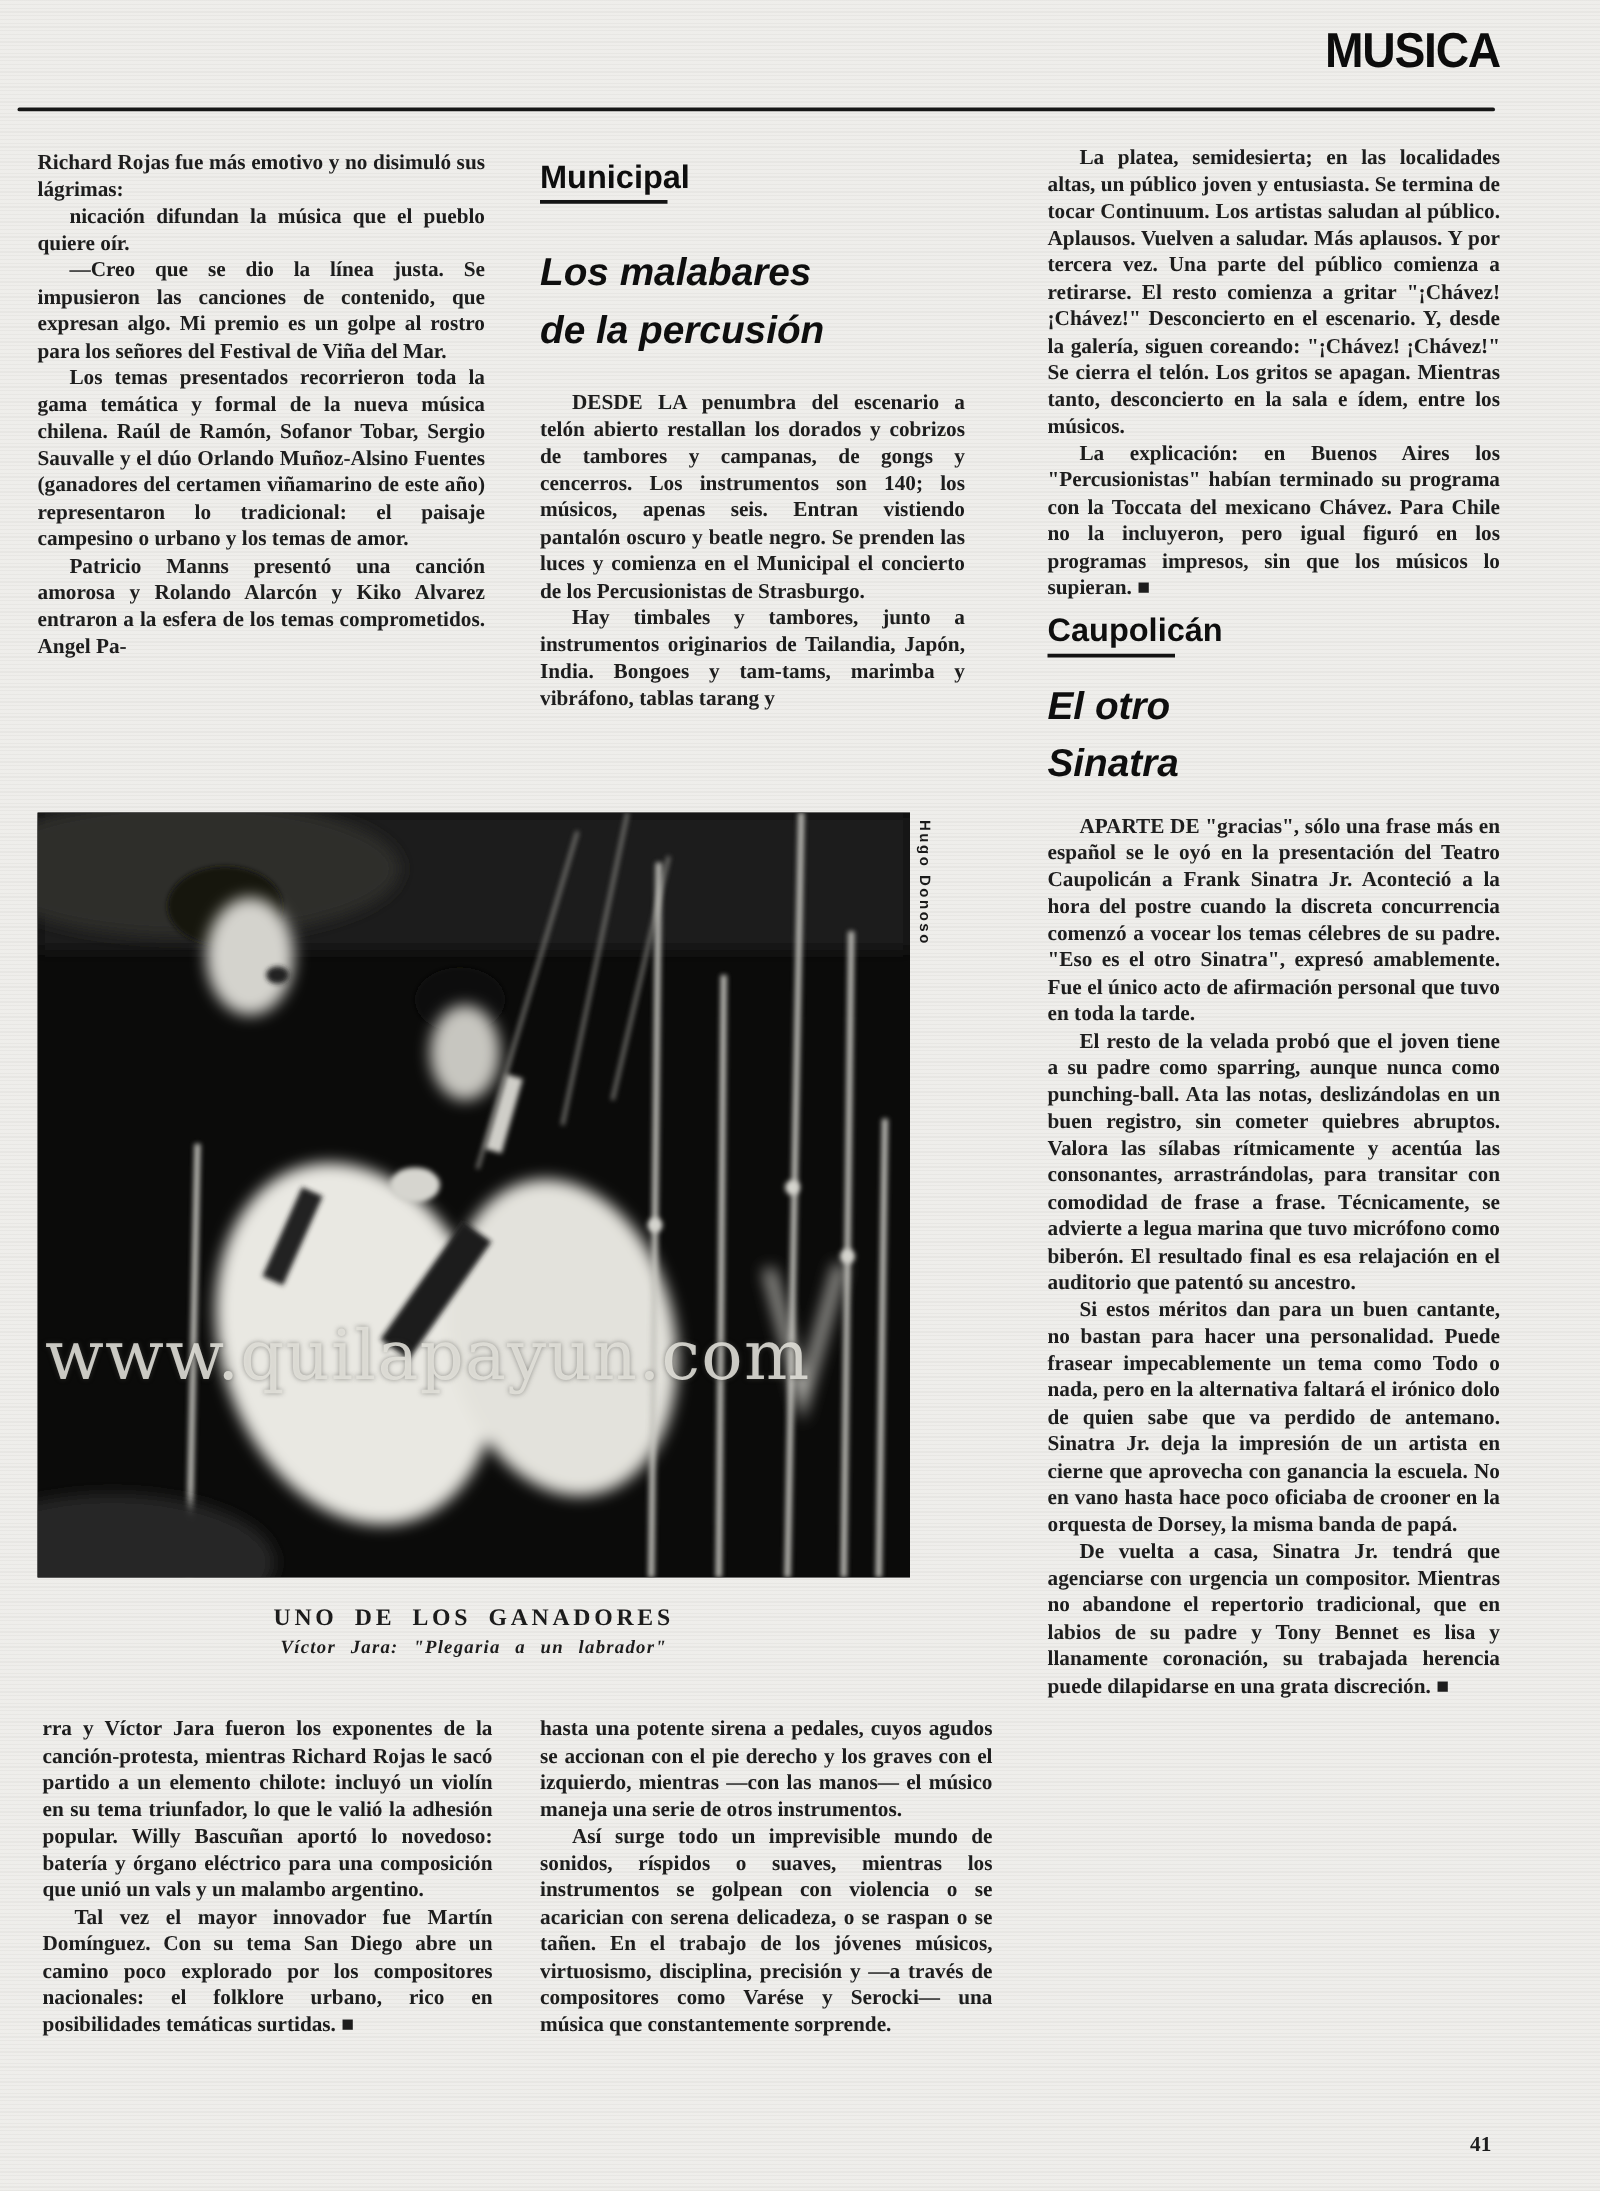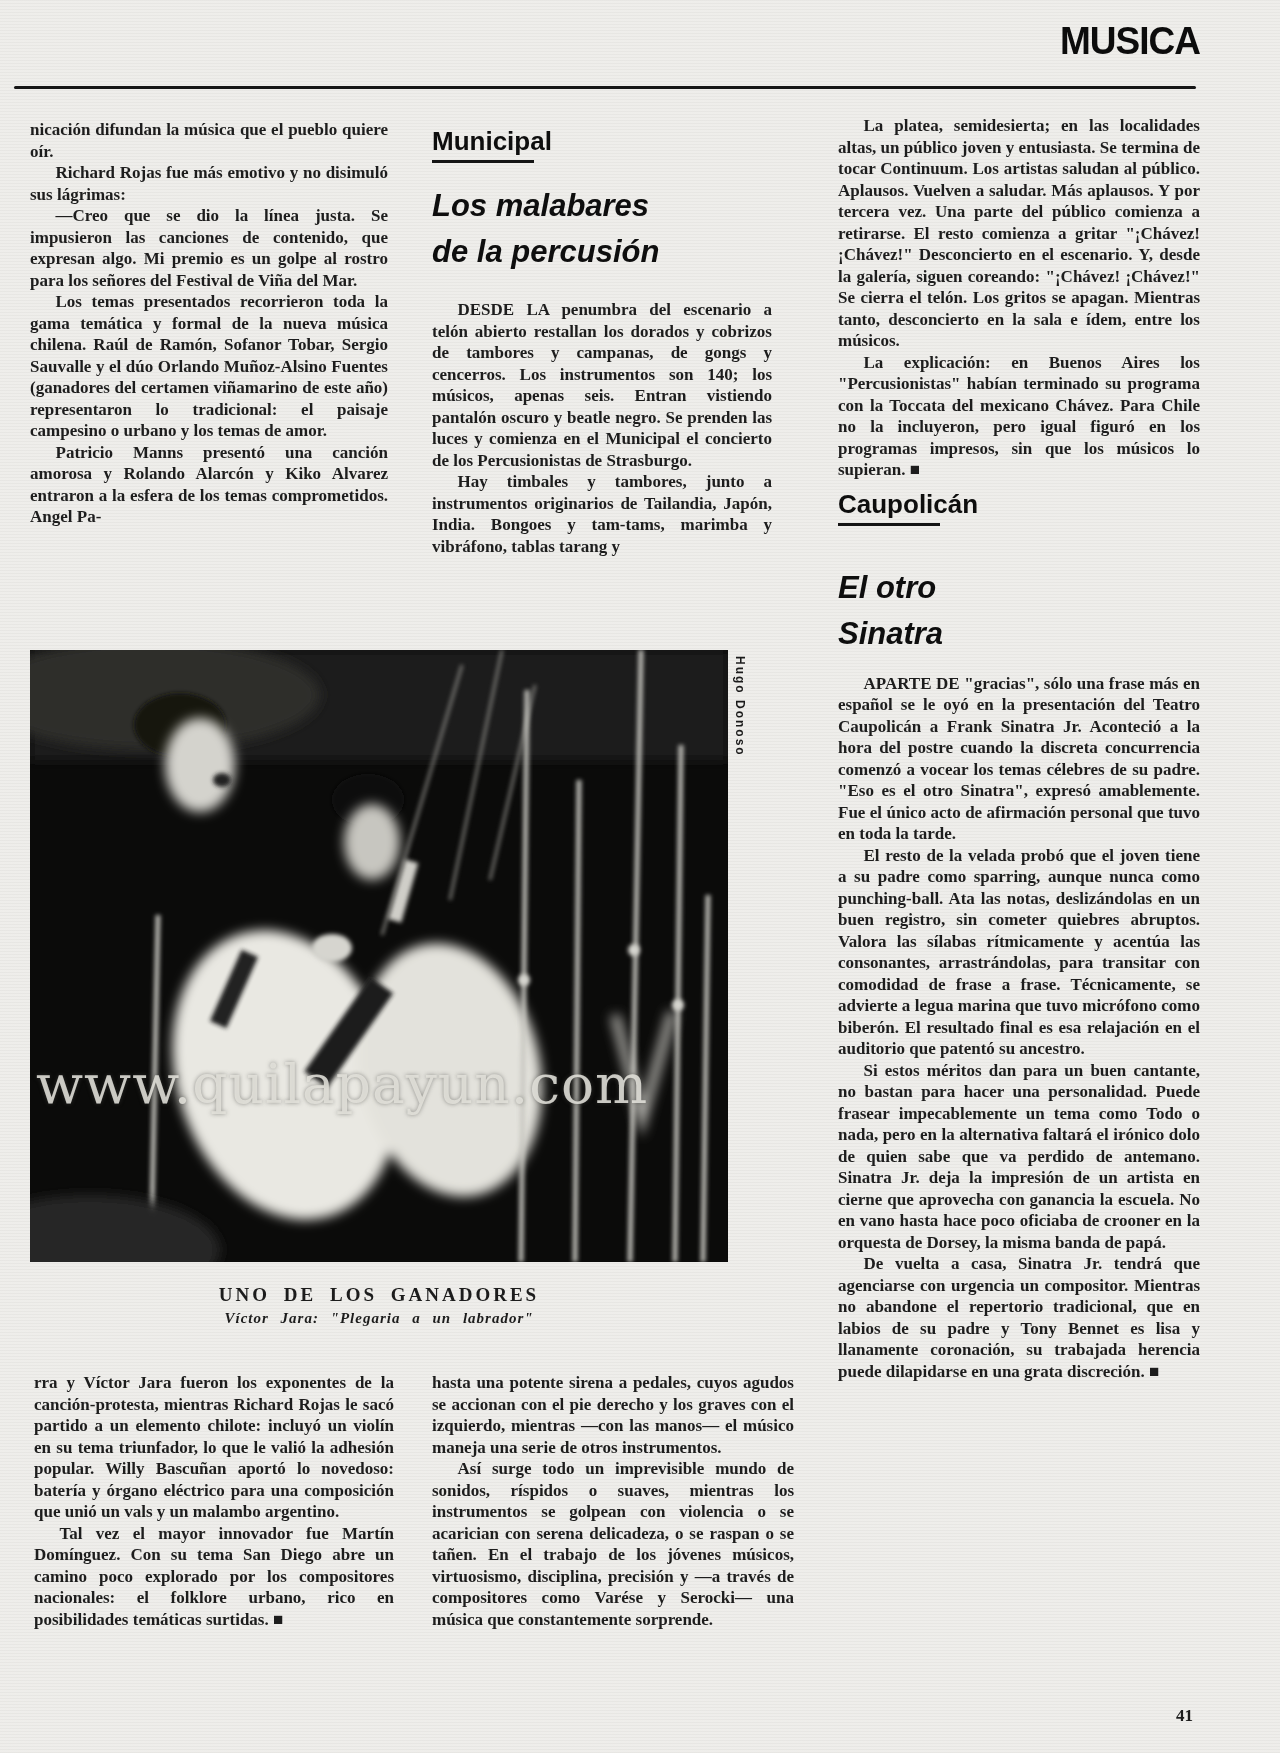--- a/index.html
+++ b/index.html
@@ -34,24 +34,24 @@
   #bottom-mid{left:432px;top:1372px;width:362px;}
   .kicker{
     font-family:"Liberation Sans",sans-serif;font-weight:bold;
     font-size:26px;line-height:26px;color:#0e0e0e;text-indent:0;
   }
   .kicker-rule{width:102px;height:3px;background:#141414;margin-top:6px;}
   .article-title{
     font-family:"Liberation Sans",sans-serif;font-weight:bold;font-style:italic;
     font-size:31px;line-height:46px;color:#0e0e0e;letter-spacing:0;
   }
-  #col2 .article-title{margin-top:20px;}
+  #col2 .article-title{margin-top:32px;}
   #col2 .paras{margin-top:24px;}
   #col3 .kicker{margin-top:10px;}
-  #col3 .article-title{margin-top:39px;}
+  #col3 .article-title{margin-top:16px;}
   #col3 .paras-bottom{margin-top:16px;}
   #photo{
     position:absolute;left:30px;top:650px;width:698px;height:612px;
     background:#0a0a0a;overflow:hidden;
   }
   #photo svg{display:block;}
   #photo-credit{
     position:absolute;left:733px;top:656px;height:120px;
     writing-mode:vertical-rl;
     font-family:"Liberation Sans",sans-serif;font-weight:bold;
@@ -81,22 +81,22 @@
   }
 </style>
 </head>
 <body>
 
 <div class="masthead">MUSICA</div>
 <div class="top-rule"></div>
 
 <div id="col1" class="col">
   <div class="paras cont">
+      <p>Richard Rojas fue más emotivo y no disimuló sus lágrimas:</p>
       <p>nicación difundan la música que el pueblo quiere oír.</p>
-      <p>Richard Rojas fue más emotivo y no disimuló sus lágrimas:</p>
       <p>—Creo que se dio la línea justa. Se impusieron las canciones de contenido, que expresan algo. Mi premio es un golpe al rostro para los señores del Festival de Viña del Mar.</p>
       <p>Los temas presentados recorrieron toda la gama temática y formal de la nueva música chilena. Raúl de Ramón, Sofanor Tobar, Sergio Sauvalle y el dúo Orlando Muñoz-Alsino Fuentes (ganadores del certamen viñamarino de este año) representaron lo tradicional: el paisaje campesino o urbano y los temas de amor.</p>
       <p>Patricio Manns presentó una canción amorosa y Rolando Alarcón y Kiko Alvarez entraron a la esfera de los temas comprometidos. Angel Pa-</p>
     </div>
 </div>
 
 <div id="col2" class="col">
   <div class="kicker">Municipal</div>
   <div class="kicker-rule"></div>
   <div class="article-title">

